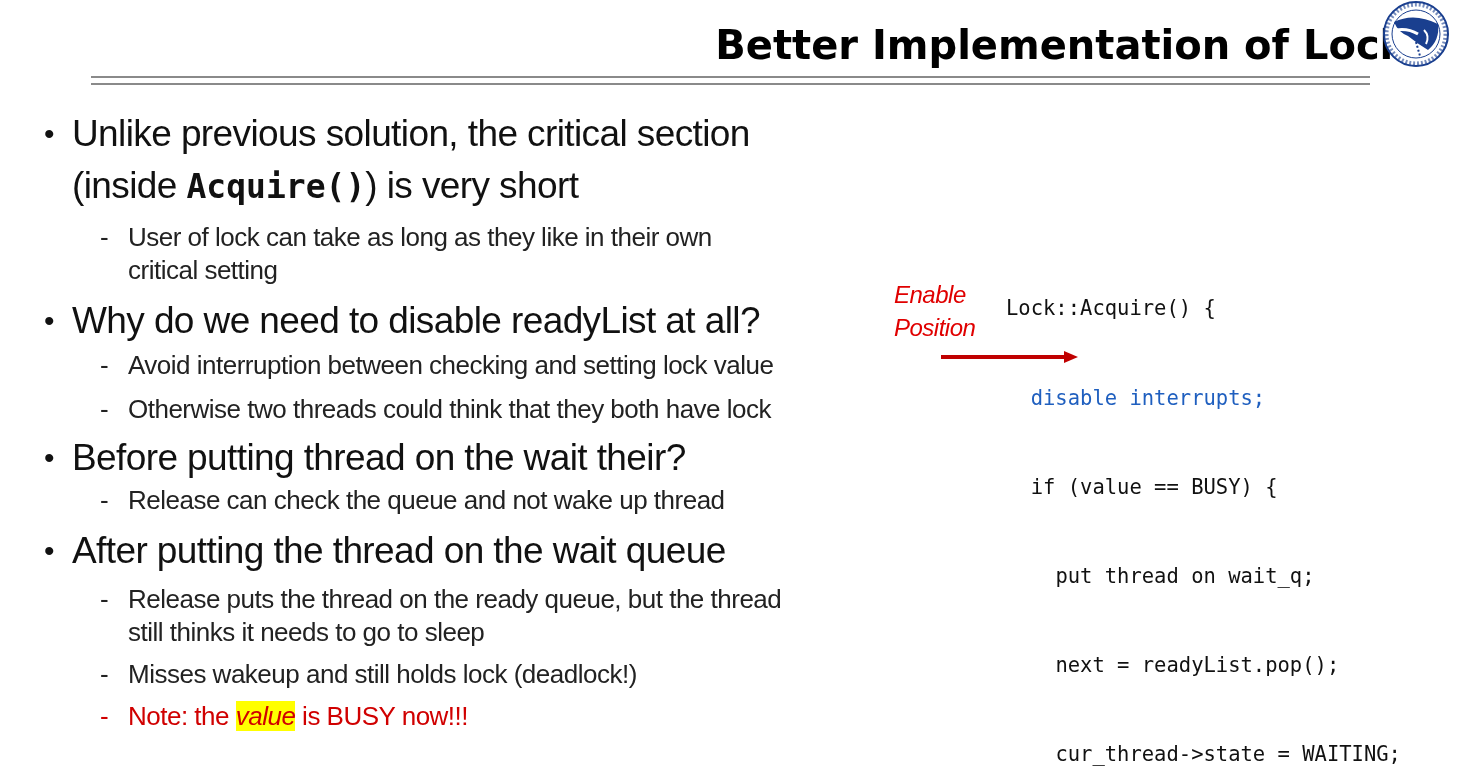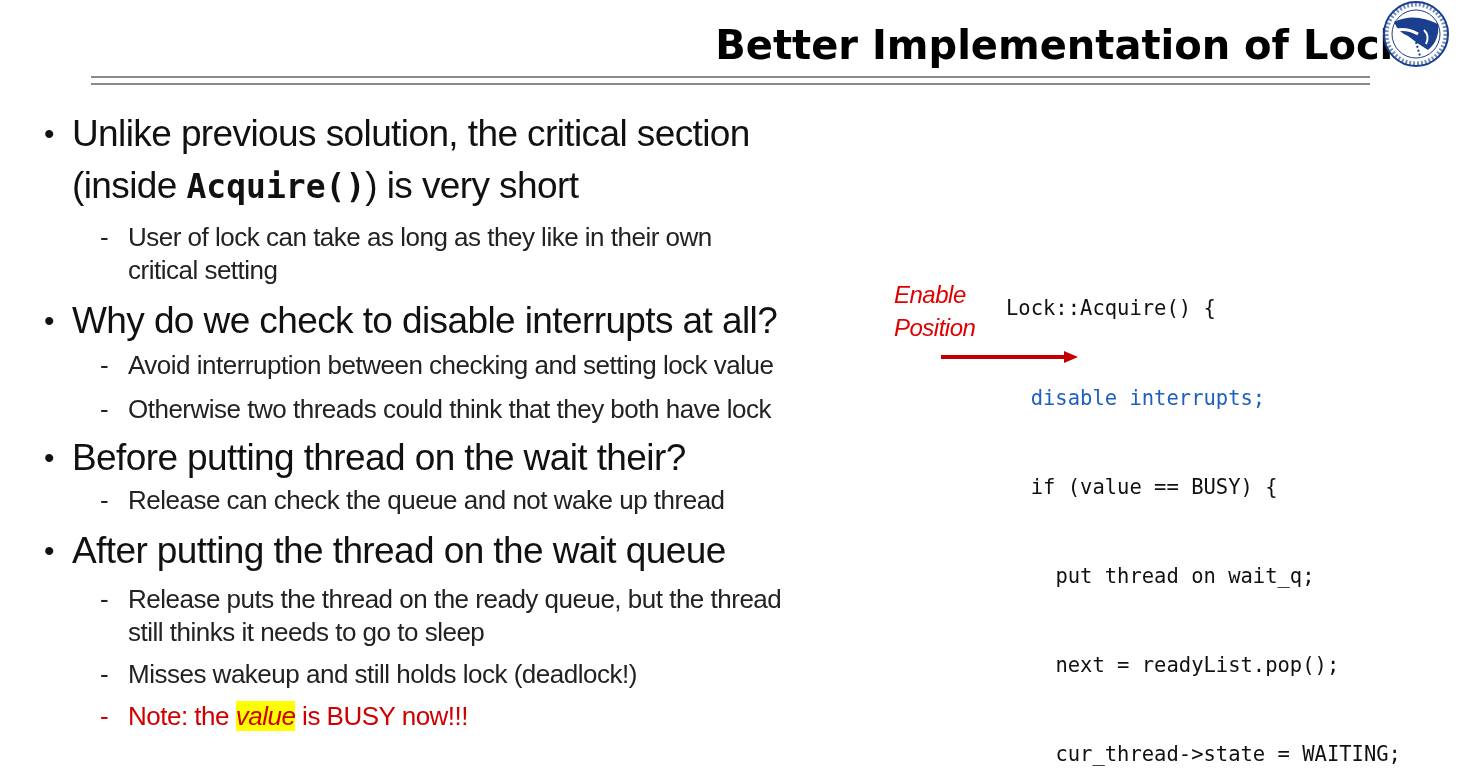--- a/index.html
+++ b/index.html
@@ -76,21 +76,21 @@
     <span>(inside </span><span class="mono-bold">Acquire()</span><span>) is very short</span>
   </div>
   <div class="sub" style="margin-top:8px">
     <span class="dash">-</span>
     <span>User of lock can take as long as they like in their own</span><br>
     <span>critical setting</span>
   </div>
 
   <div class="bullet" style="margin-top:8px">
     <span class="dot">•</span>
-    <span>Why do we check to disable interrupts at all?</span>
+    <span>Why do we need to disable readyList at all?</span>
   </div>
   <div class="sub" style="margin-top:2px">
     <span class="dash">-</span>
     <span>Avoid interruption between checking and setting lock value</span>
   </div>
   <div class="sub" style="margin-top:11px">
     <span class="dash">-</span>
     <span>Otherwise two threads could think that they both have lock</span>
   </div>
 

